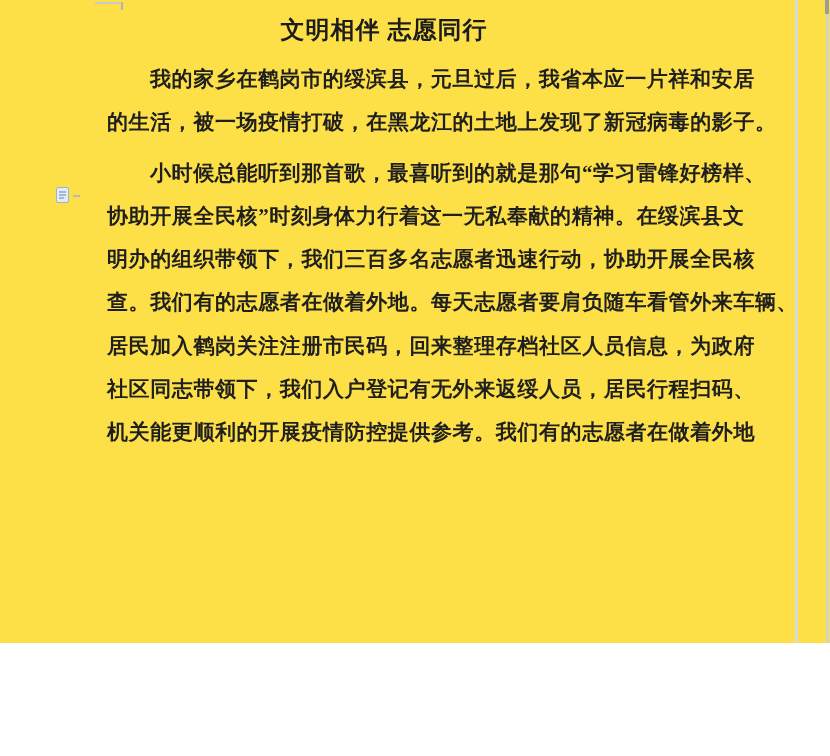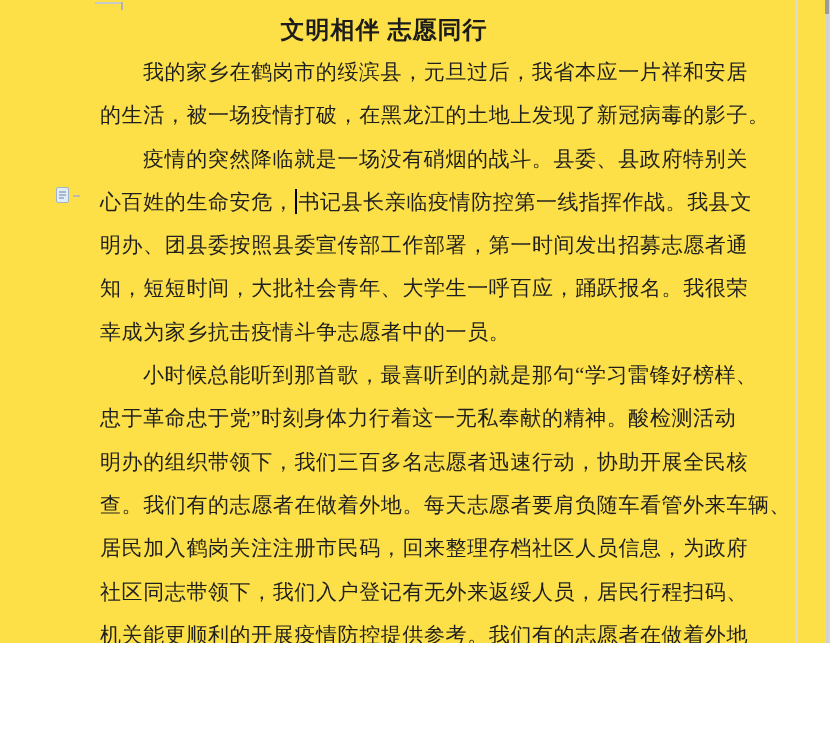--- a/index.html
+++ b/index.html
@@ -40,21 +40,21 @@
     text-align:center;
     font-size:24px;font-weight:bold;color:#1c1c1c;
     letter-spacing:1px;
     white-space:nowrap;
   }
   .doc-body{
     position:absolute;left:100px;top:51px;width:572px;
     color:#1f1f1f;
     font-size:21px;
   }
-  .para{margin:0;}
+  .para{margin:7px;font-weight:bold;}
   .line{
     height:43.3px;line-height:43.3px;
     white-space:nowrap;
     letter-spacing:0.6px;
   }
   .line.indent{padding-left:43px;}
   .caret{
     display:inline-block;width:2px;height:25px;background:#000;
     vertical-align:-5px;margin:0 1px;
   }
@@ -86,29 +86,22 @@
   </div>
 
   <div class="doc-title">文明相伴 志愿同行</div>
 
   <div class="doc-body">
       <div class="para">
         <div class="line indent">我的家乡在鹤岗市的绥滨县，元旦过后，我省本应一片祥和安居</div>
         <div class="line">的生活，被一场疫情打破，在黑龙江的土地上发现了新冠病毒的影子。</div>
       </div>
       <div class="para">
-        <div class="line indent">疫情的突然降临就是一场没有硝烟的战斗。县委、县政府特别关</div>
-        <div class="line">心百姓的生命安危，<span class="caret"></span>书记县长亲临疫情防控第一线指挥作战。我县文</div>
-        <div class="line">明办、团县委按照县委宣传部工作部署，第一时间发出招募志愿者通</div>
-        <div class="line">知，短短时间，大批社会青年、大学生一呼百应，踊跃报名。我很荣</div>
-        <div class="line">幸成为家乡抗击疫情斗争志愿者中的一员。</div>
-      </div>
-      <div class="para">
         <div class="line indent">小时候总能听到那首歌，最喜听到的就是那句“学习雷锋好榜样、</div>
-        <div class="line">忠于革命忠于党”时刻身体力行着这一无私奉献的精神。酸检测活动</div>
+        <div class="line">协助开展全民核”时刻身体力行着这一无私奉献的精神。在绥滨县文</div>
         <div class="line">明办的组织带领下，我们三百多名志愿者迅速行动，协助开展全民核</div>
         <div class="line">查。我们有的志愿者在做着外地。每天志愿者要肩负随车看管外来车辆、</div>
         <div class="line">居民加入鹤岗关注注册市民码，回来整理存档社区人员信息，为政府</div>
         <div class="line">社区同志带领下，我们入户登记有无外来返绥人员，居民行程扫码、</div>
         <div class="line">机关能更顺利的开展疫情防控提供参考。我们有的志愿者在做着外地</div>
       </div>
     </div>
 
   <div class="watermark-name">杨鹏举</div>
 

